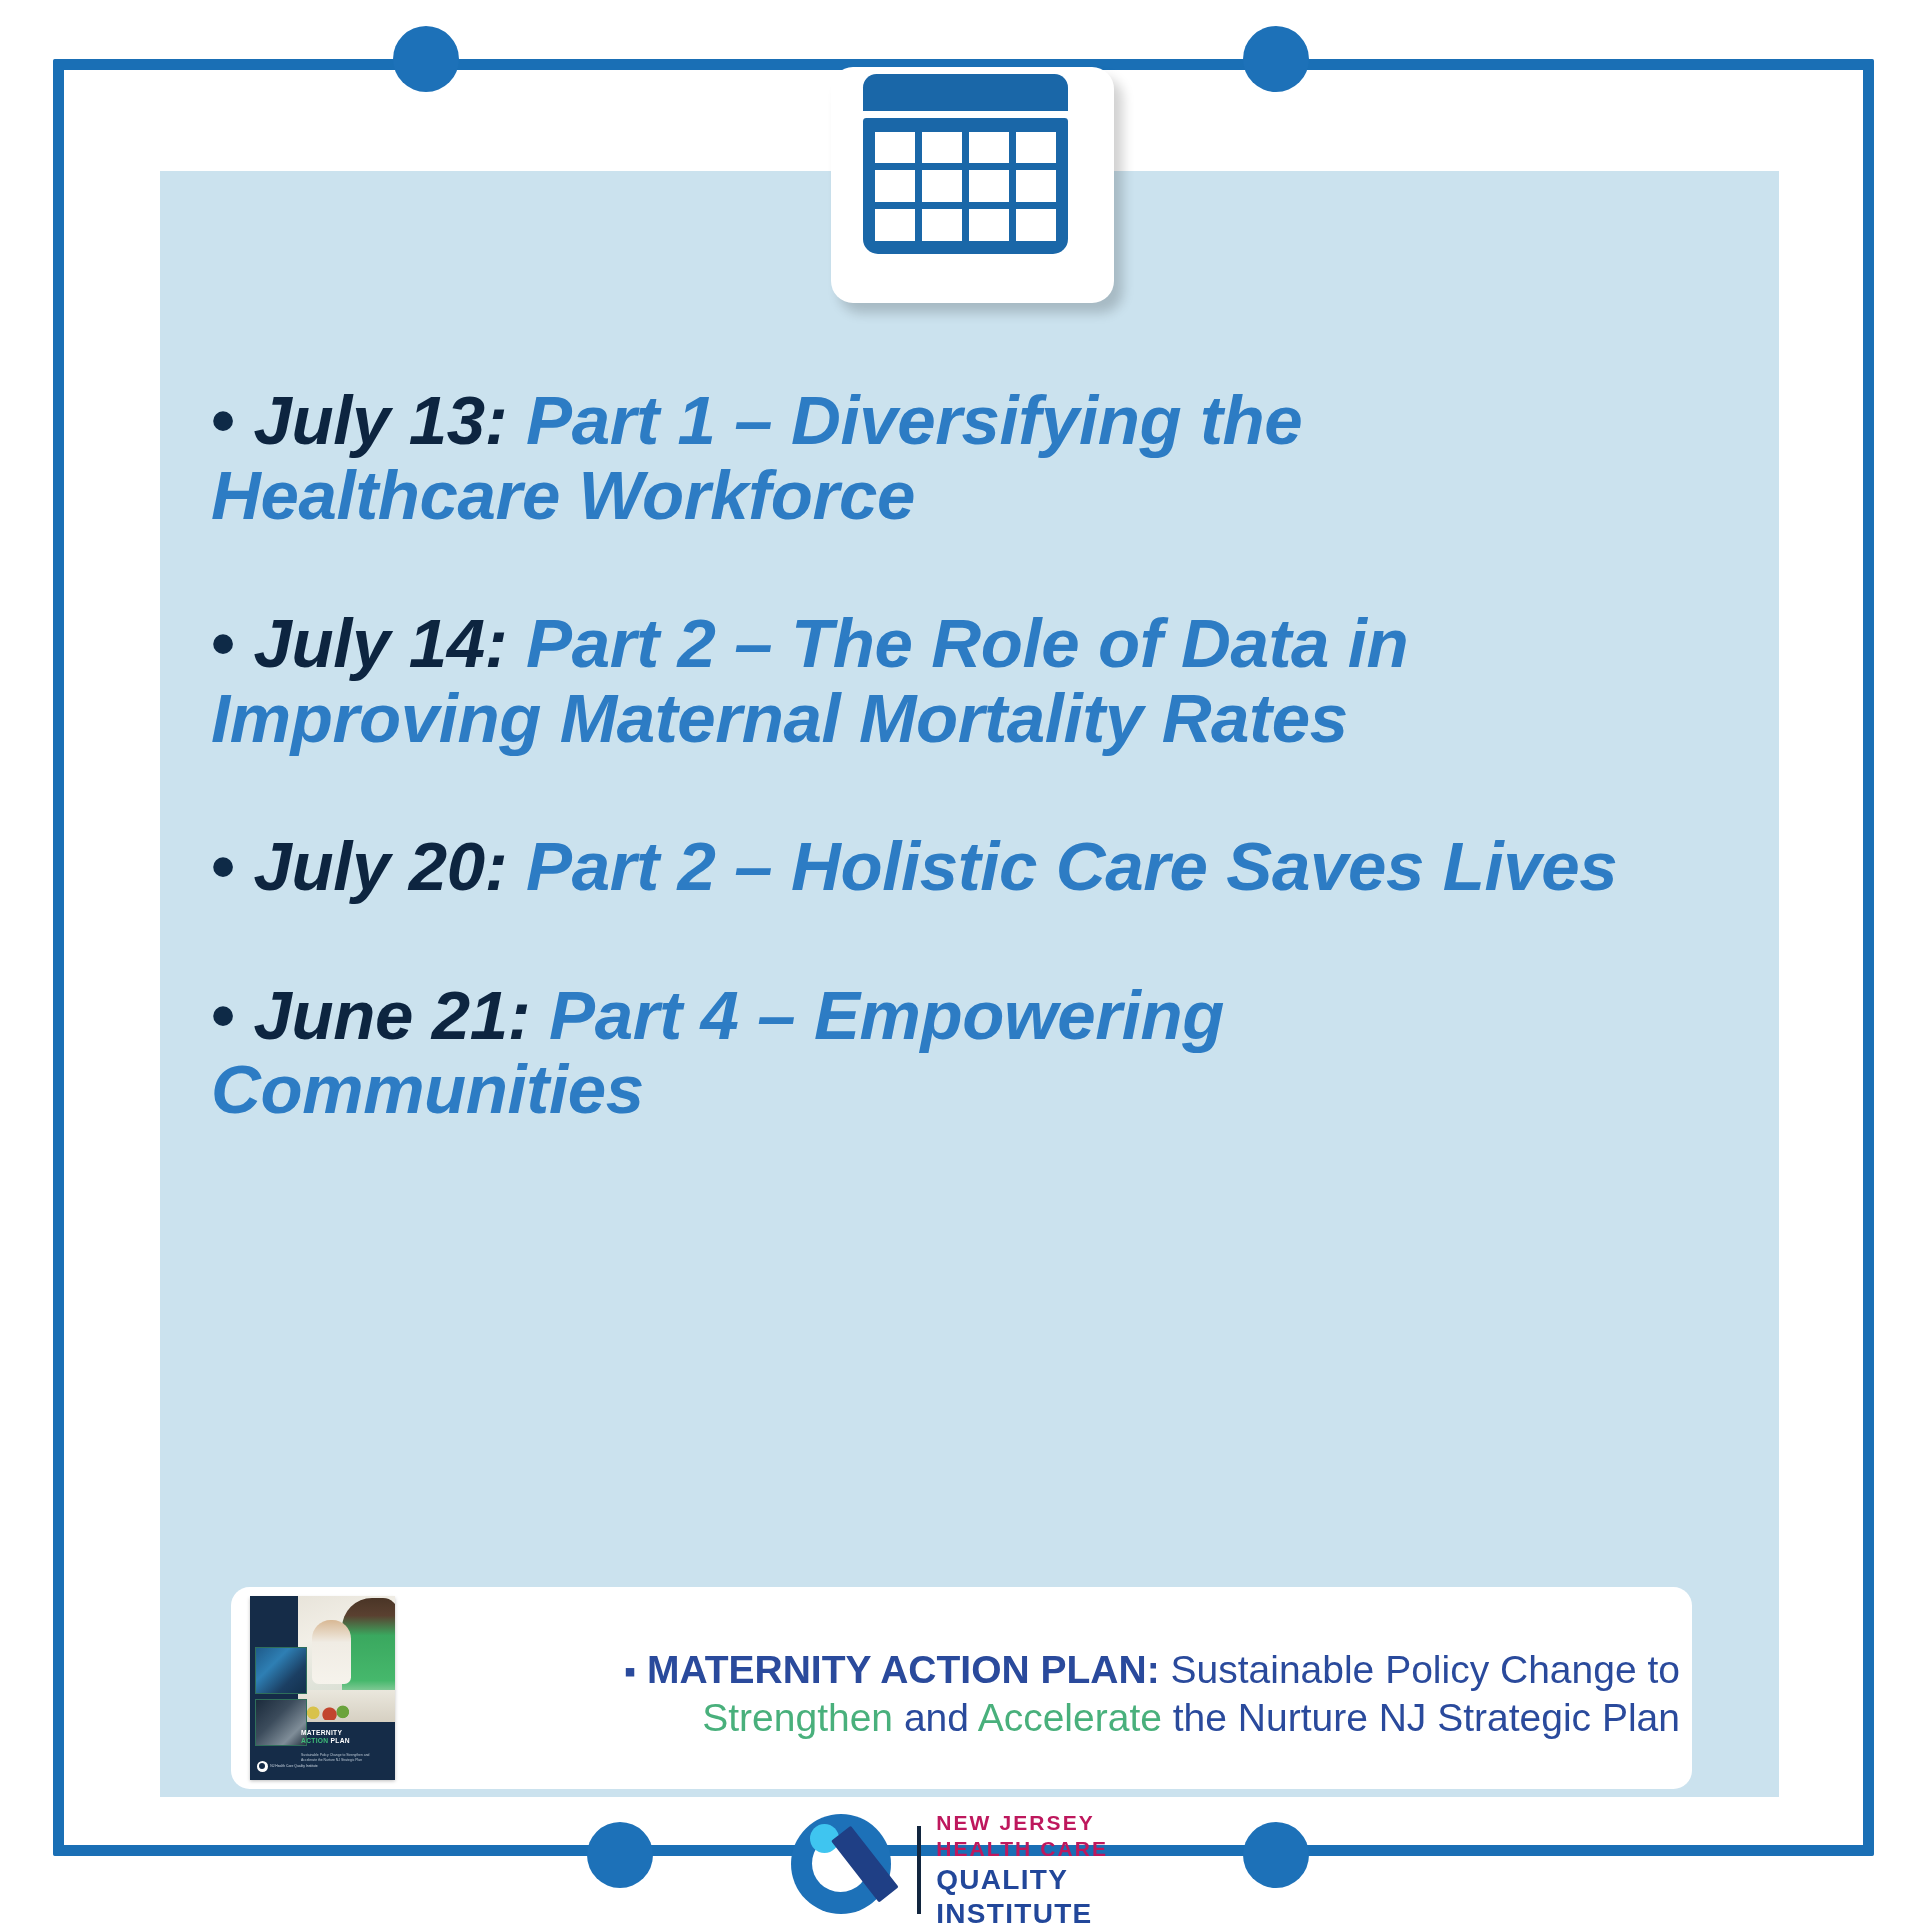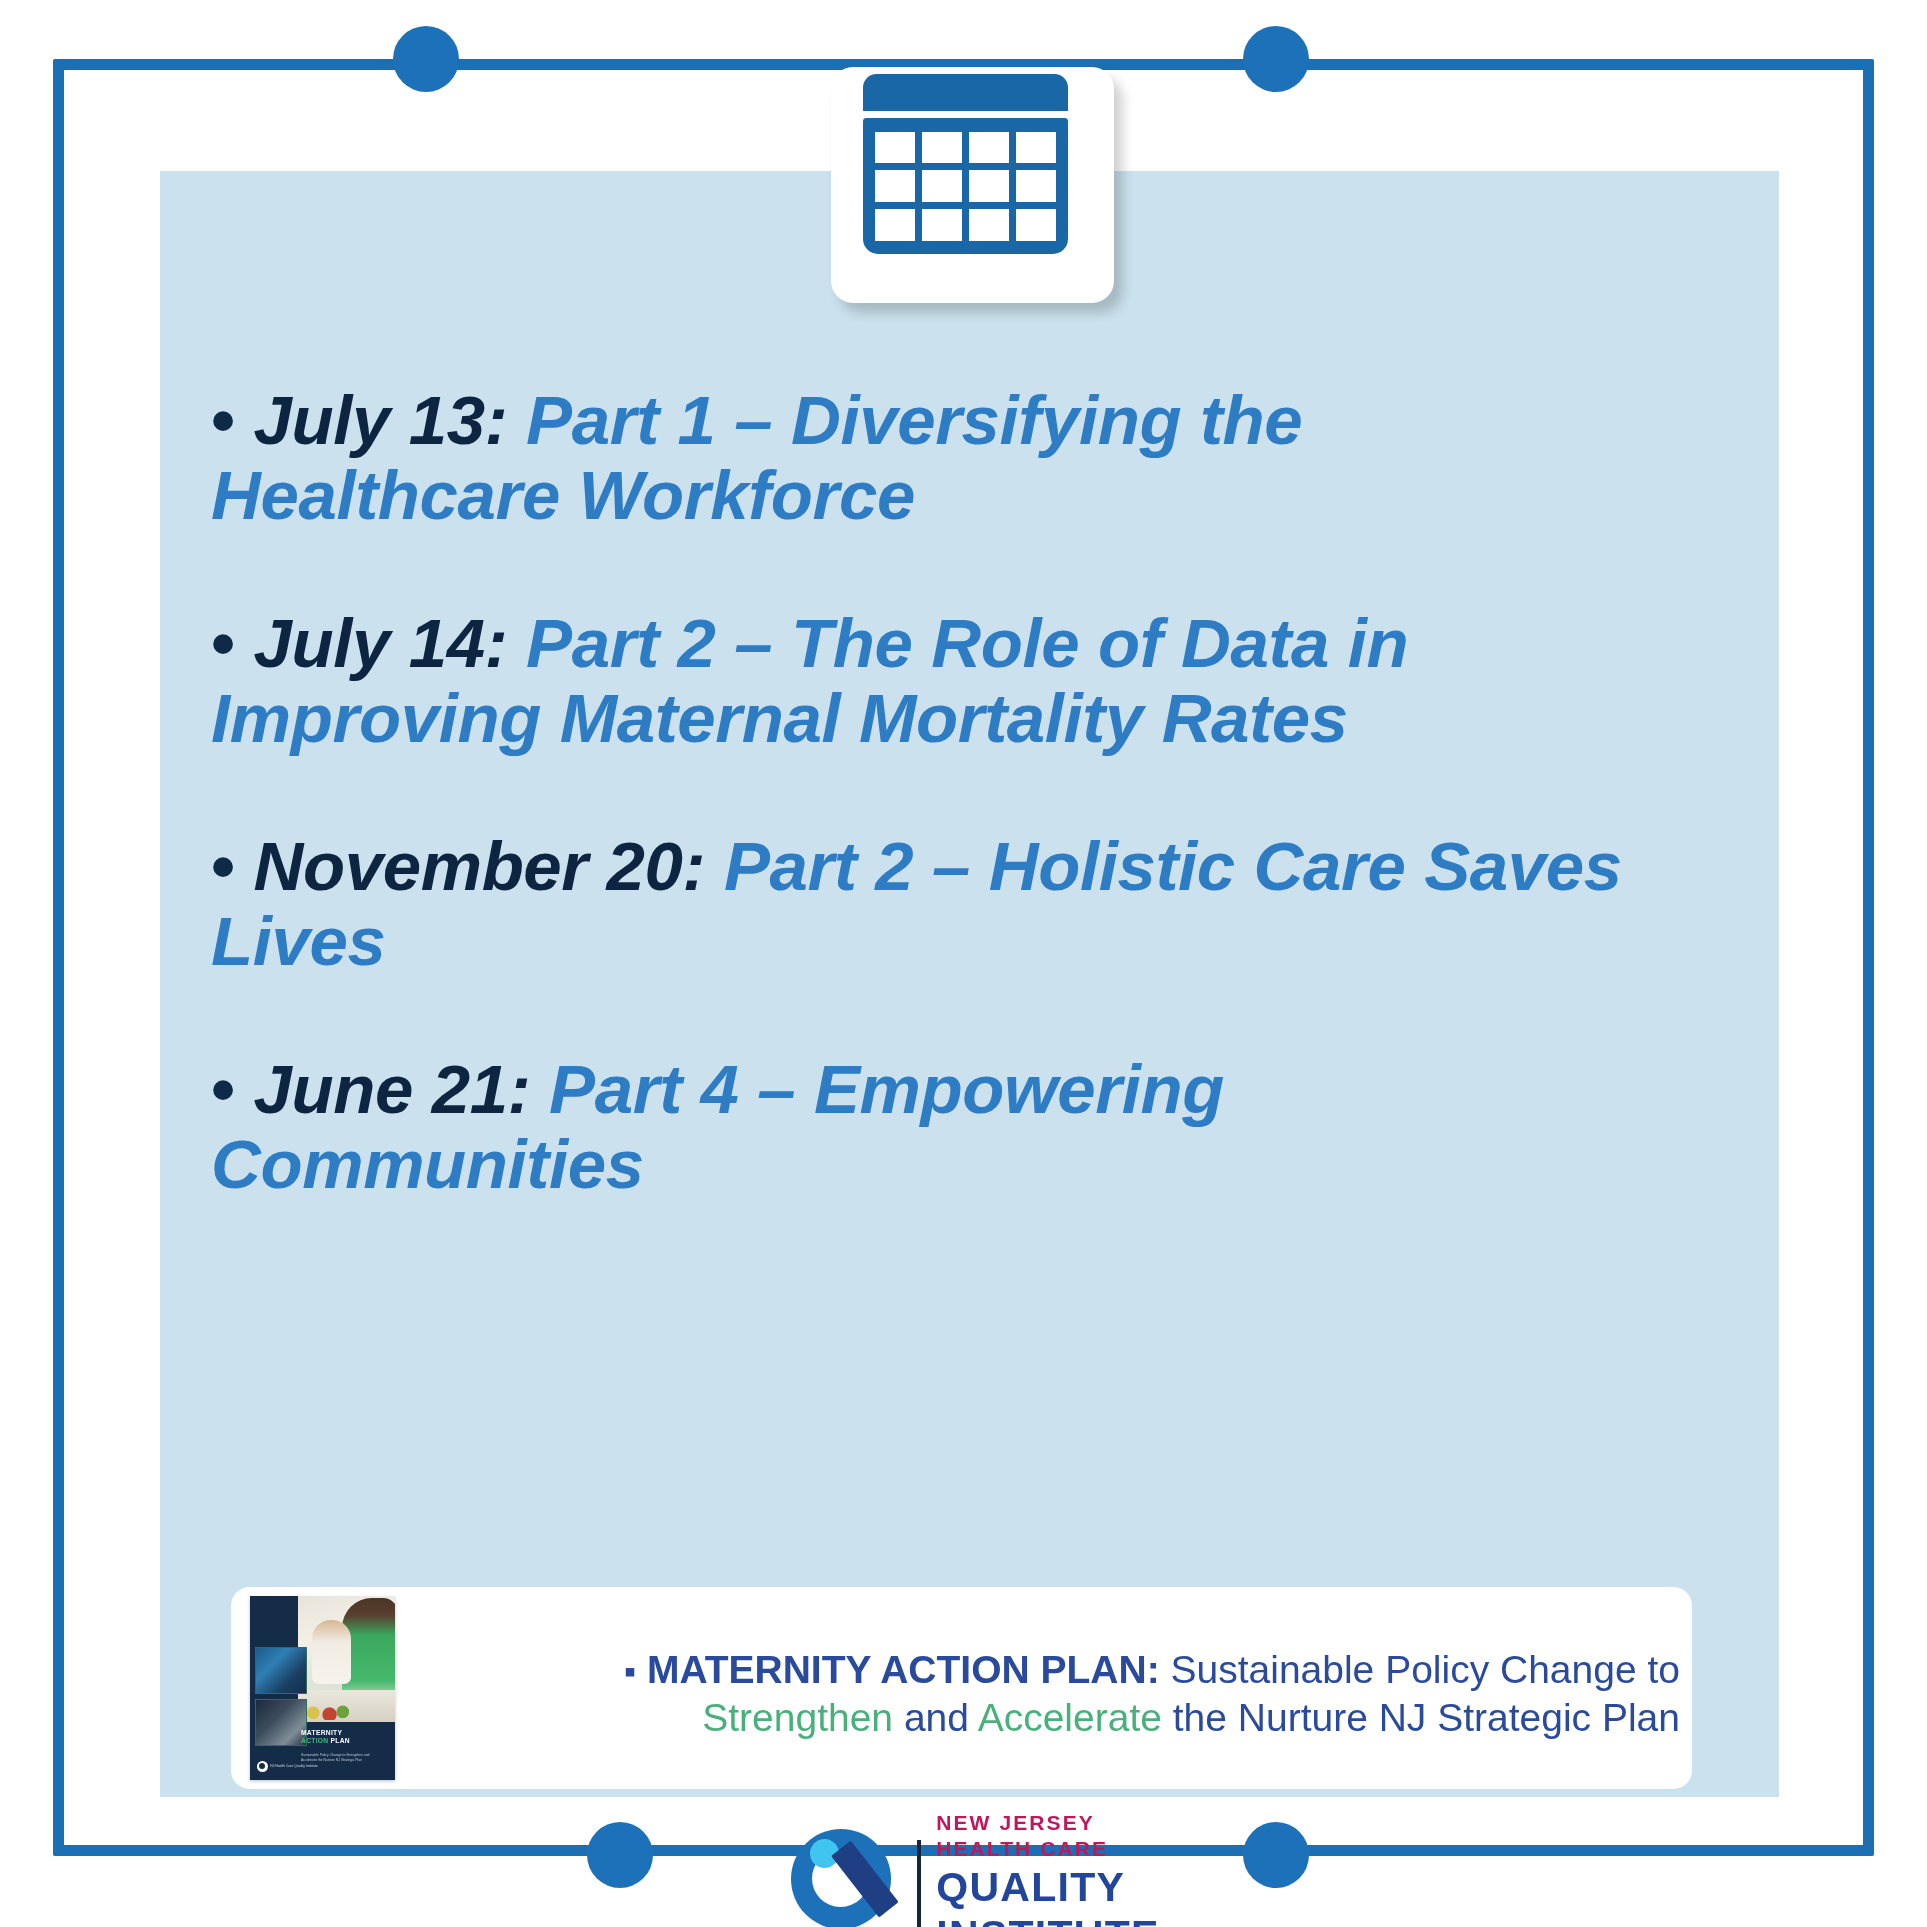--- a/index.html
+++ b/index.html
@@ -309,21 +309,21 @@
   }
   .logo-text { line-height: 1; }
   .lt-small {
     font-size: 21px;
     font-weight: 700;
     letter-spacing: 2.1px;
     color: #be185d;
     line-height: 1.26;
   }
   .lt-big {
-    font-size: 41px;
+    font-size: 28px;
     font-weight: 700;
     letter-spacing: 1.3px;
     color: #22479a;
     line-height: 1.1;
     margin-top: 2.5px;
   }
 </style>
 </head>
 <body>
 
@@ -365,21 +365,21 @@
     </div>
 
     <div class="bullet-item">
       <span class="b-marker">•</span>
       <span class="b-date">July 14:</span>
       <span class="b-title">Part 2 – The Role of Data in Improving Maternal Mortality Rates</span>
     </div>
 
     <div class="bullet-item">
       <span class="b-marker">•</span>
-      <span class="b-date">November 20:</span>
+      <span class="b-date">July 20:</span>
       <span class="b-title">Part 2 – Holistic Care Saves Lives</span>
     </div>
 
     <div class="bullet-item">
       <span class="b-marker">•</span>
       <span class="b-date">June 21:</span>
       <span class="b-title">Part 4 – Empowering Communities</span>
     </div>
 
   </div>

